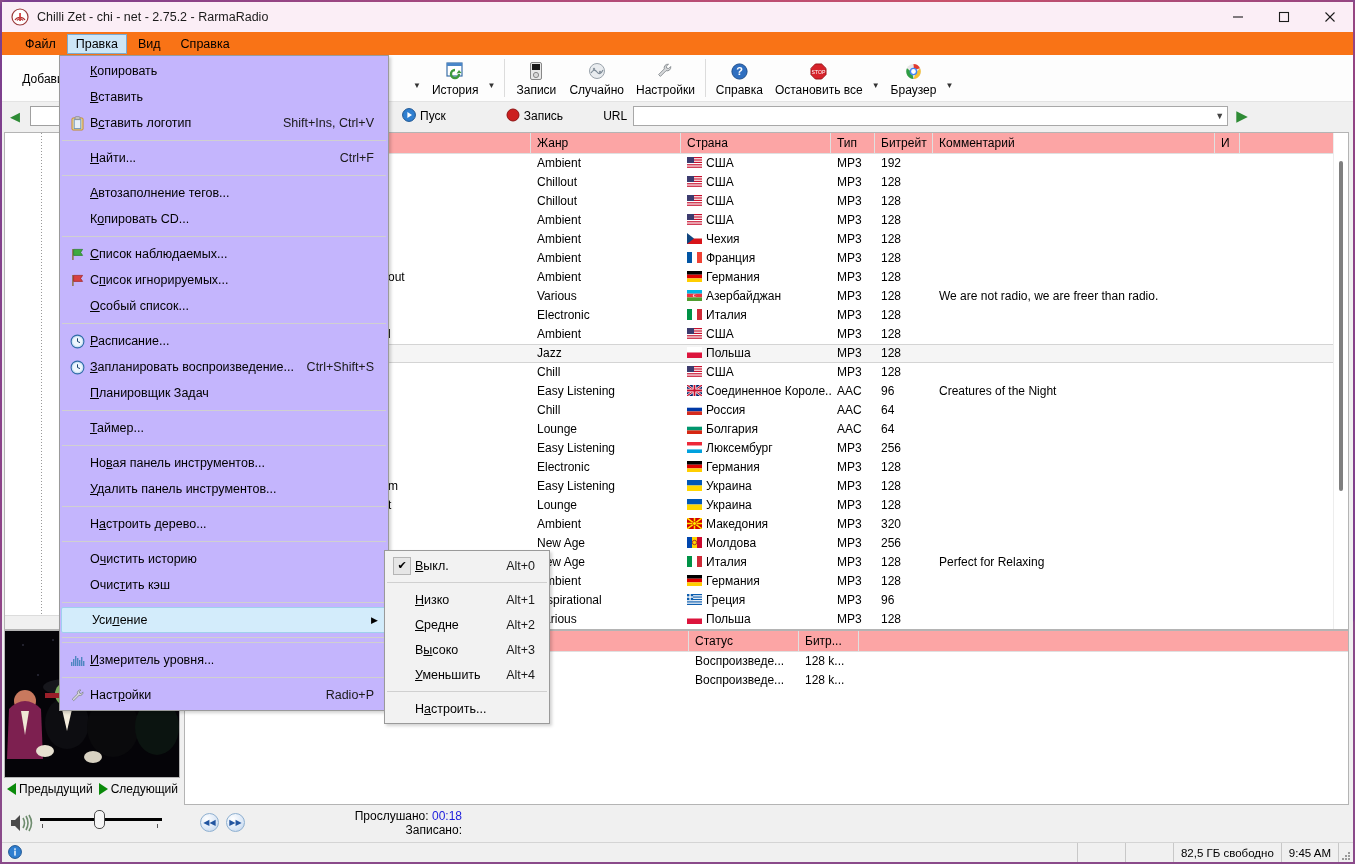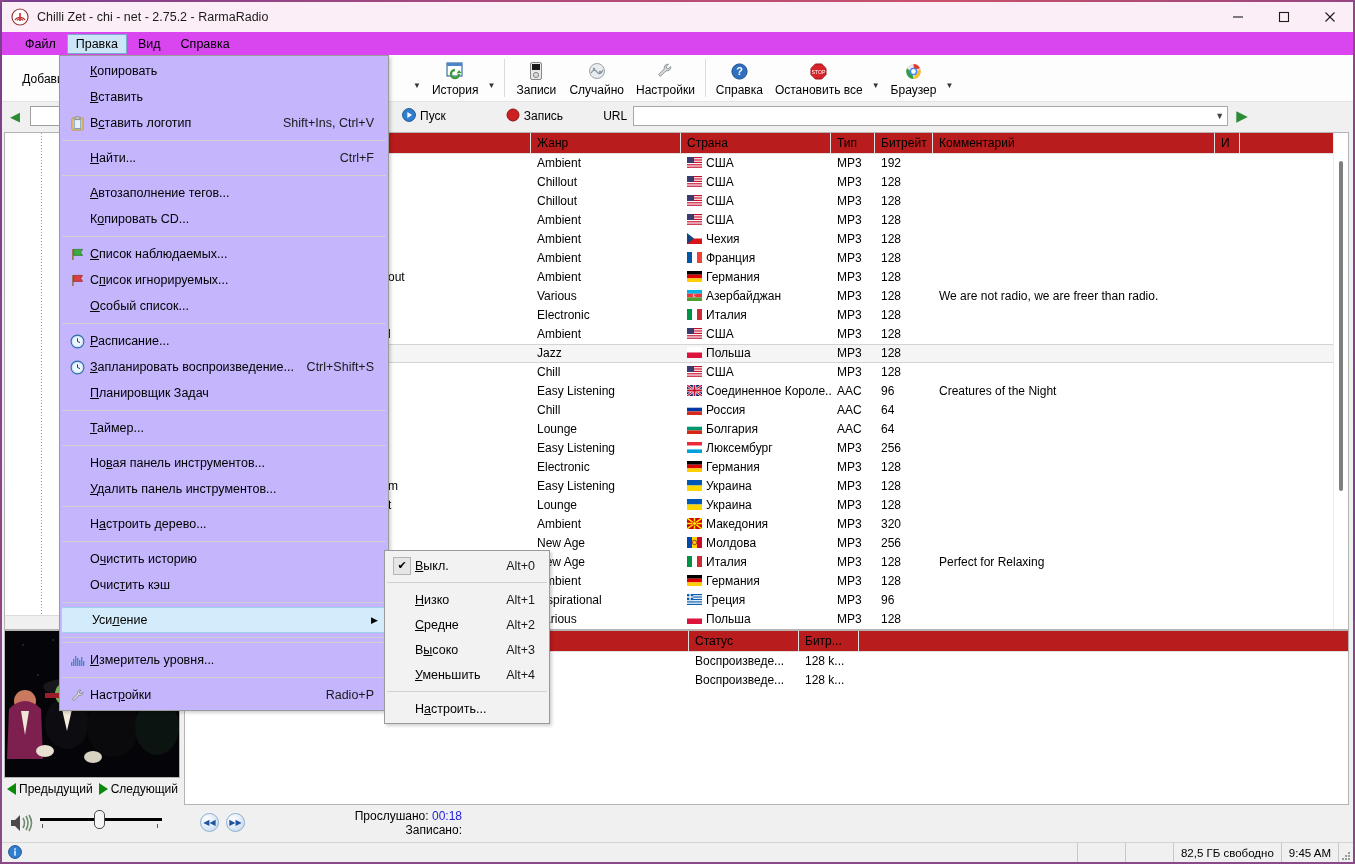--- a/index.html
+++ b/index.html
@@ -39,21 +39,21 @@
   }
   .wbtn {
     width: 46px; height: 30px; display: flex; align-items: center; justify-content: center;
     font-size: 12px; color: #1b1b1b;
   }
   #wbtns { position: absolute; right: 0; top: 0; display: flex; }
 
   
   #menubar {
     position: absolute; left: 0; top: 30px; width: 1351px; height: 23px;
-    background: #d946ef;
+    background: #f97316;
     display: flex; align-items: center; padding-left: 14px;
   }
   .mbitem {
     padding: 3px 9px; font-size: 12.5px; color: #000; margin-right: 2px;
   }
   .mbitem.active {
     background: #cde6f7; border: 1px solid #7aa9cf;
     padding: 2px 8px;
   }
 
@@ -110,21 +110,21 @@
   }
   #treepane .hthumb { position:absolute; left: 55px; top:5px; width: 110px; height:5px; background:#8f8f8f; border-radius:2px;}
 
   #listpane {
     flex: 1; background: #fff; border: 1px solid #b4b4b4; border-left: 0;
     position: relative; overflow: hidden;
   }
 
   
   .thead {
-    display: flex; height: 21px; background: #b91c1c; border-bottom: 1px solid #e0e0e0;
+    display: flex; height: 21px; background: #fca5a5; border-bottom: 1px solid #e0e0e0;
     font-size: 12px; align-items: center;
   }
   .th {
     padding-left: 6px; height: 21px; line-height: 21px;
     border-right: 1px solid #e0e0e0; overflow: hidden; white-space: nowrap;
   }
   .trow { display: flex; height: 19px; font-size: 12px; align-items: center; }
   .trow.sel { background: #f5f5f5; border-top: 1px solid #d4d4d4; border-bottom: 1px solid #d4d4d4; }
   .td { padding-left: 6px; height: 19px; line-height: 19px; overflow: hidden; white-space: nowrap; }
   .flag { display: inline-block; width: 15px; height: 11px; margin-right: 4px;

